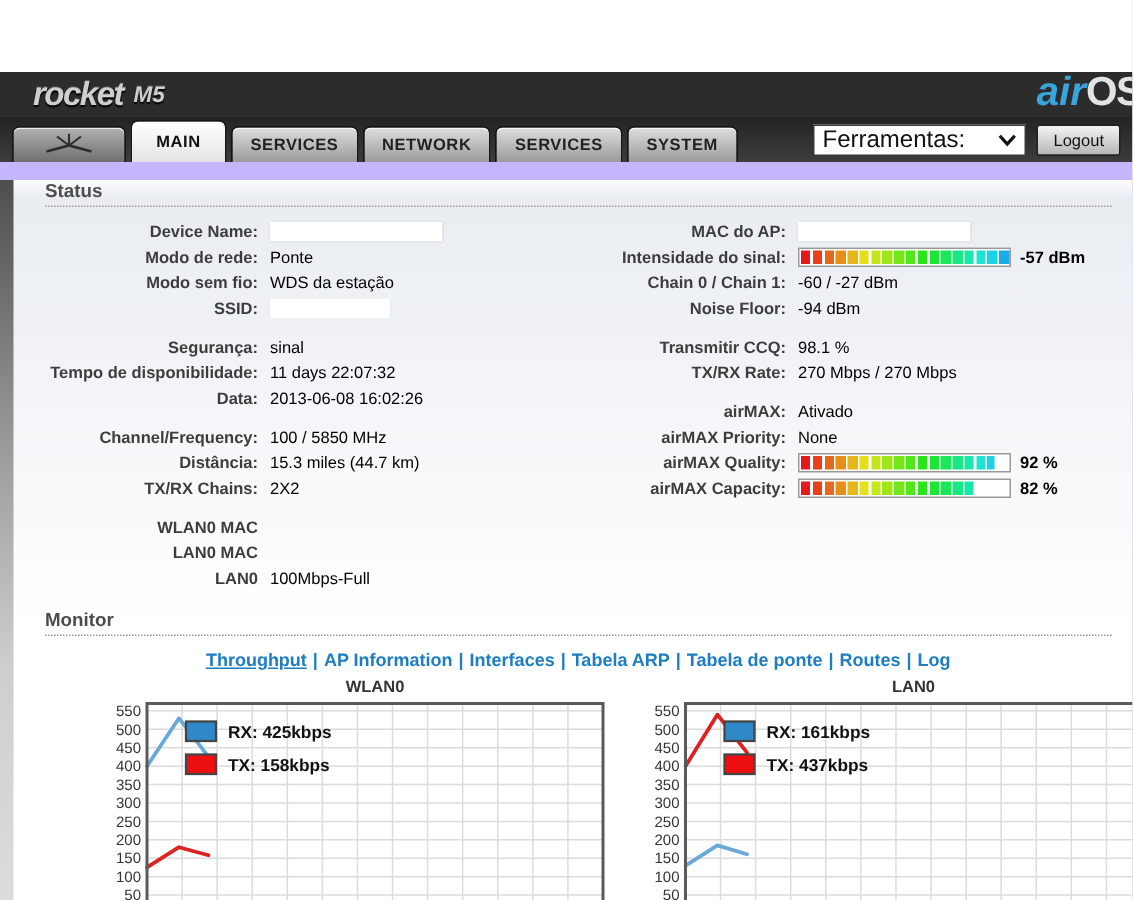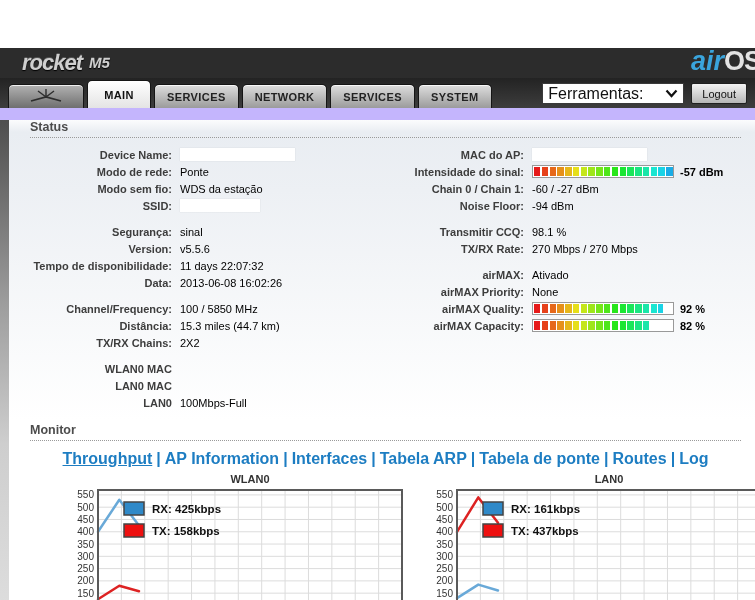--- a/index.html
+++ b/index.html
@@ -47,21 +47,21 @@
   .col-right { flex:1; }
   .row { display:flex; align-items:center; min-height:17px; }
   .row.gap { margin-top:9px; }
   .lbl { width:150px; text-align:right; padding-right:8px; font-weight:bold; color:#3d3d3d; white-space:nowrap; }
   .val { color:#000; display:flex; align-items:center; }
   .wbox { display:inline-block; height:13px; background:#fff; box-shadow:0 0 1px rgba(0,0,0,.15); }
   .sigbar { position:relative; width:142px; height:13px; background:#fff; border:1px solid #999; }
   .sigbar i { position:absolute; top:1px; bottom:1px; }
   .bar-suffix { margin-left:6px;font-weight:bold; }
 
-  .monitor-links { text-align:center; margin:9px 0 5px; font-size:16px; font-weight:bold; }
+  .monitor-links { text-align:center; margin:9px 0 5px; font-size:12px; font-weight:bold; }
   .monitor-links a { color:#1d7dc2; text-decoration:none; cursor:pointer; }
   .monitor-links a.active { text-decoration:underline; }
   .monitor-links .sep { color:#1d7dc2; margin:0 4px; }
 
   .charts { display:flex; gap:13px; margin-left:28px; margin-top:2px; }
   .chart-title { width:304px; margin-left:40px; text-align:center; font-size:11px; font-weight:bold; color:#333; margin-bottom:1px; }
 </style>
 </head>
 <body>
 
@@ -123,24 +123,20 @@
             </div>
             <div class="row">
               <span class="lbl">SSID:</span>
               <span class="val">
                 <span class="wbox" style="width: 80px;"></span>
               </span>
             </div>
             <div class="row gap">
               <span class="lbl">Segurança:</span>
               <span class="val">sinal</span>
-            </div>
-            <div class="row">
-              <span class="lbl">Version:</span>
-              <span class="val">v5.5.6</span>
             </div>
             <div class="row">
               <span class="lbl">Tempo de disponibilidade:</span>
               <span class="val">11 days 22:07:32</span>
             </div>
             <div class="row">
               <span class="lbl">Data:</span>
               <span class="val">2013-06-08 16:02:26</span>
             </div>
             <div class="row gap">

